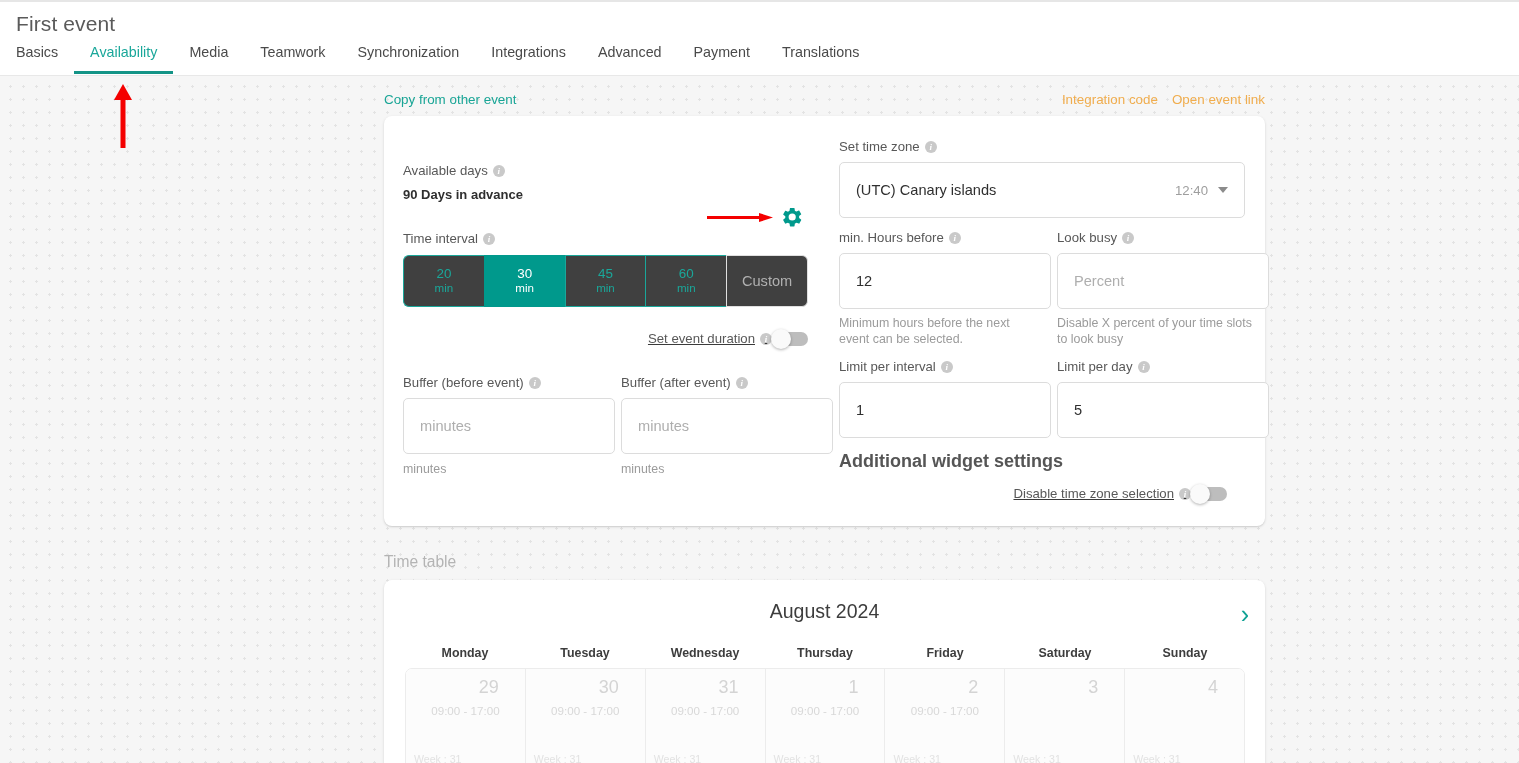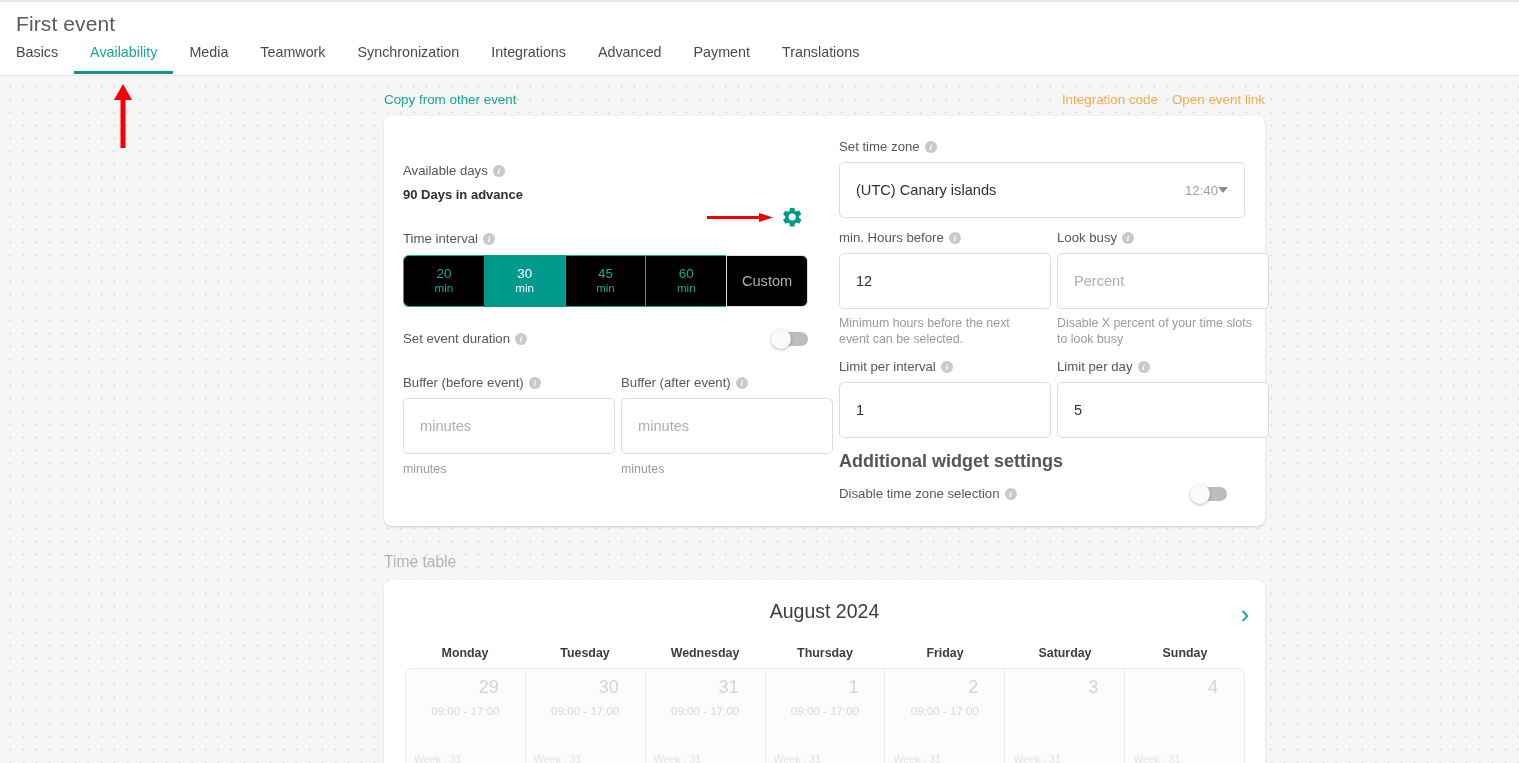--- a/index.html
+++ b/index.html
@@ -196,41 +196,41 @@
     width: 406px; height: 56px;
     border: 1px solid #dcdcdc;
     border-radius: 5px;
     background: #fff;
     display: flex;
     align-items: center;
     padding: 0 16px;
     cursor: pointer;
   }
   .tz-name { font-size: 14.6px; color: #2f2f2f; flex: 1; }
-  .tz-time { font-size: 13.2px; color: #9e9e9e; }
+  .tz-time { font-size: 13.2px; color: #9e9e9e; margin-right: 10px; }
   .caret {
     width: 0; height: 0;
     border-left: 5.5px solid transparent;
     border-right: 5.5px solid transparent;
     border-top: 6.5px solid #8b8b8b;
   }
 
   
   .seg {
     margin-top: 9px;
     display: flex;
     width: 405px;
     height: 52px;
     border-radius: 6px;
   }
   .seg-item {
     flex: 1;
     border: 1px solid #1aa79a;
     border-right: none;
-    background: #000000;
+    background: #404040;
     color: #1aa79a;
     display: flex;
     flex-direction: column;
     align-items: center;
     justify-content: center;
     line-height: 14px;
     cursor: pointer;
     font-size: 13.4px;
   }
   .seg-item .sub { font-size: 11.6px; }
@@ -241,22 +241,23 @@
     border-radius: 0 6px 6px 0;
     color: #b0b0b0;
     justify-content: center;
     font-size: 14.6px;
   }
 
   
   .row-toggle {
     display: flex;
     align-items: center;
-    justify-content: space-between;
+    justify-content: flex-end;
     width: 405px;
+    text-decoration: underline;
   }
   .switch {
     width: 36px; height: 14px;
     background: #bdbdbd;
     border-radius: 7px;
     position: relative;
     cursor: pointer;
     flex: none;
   }
   .switch::after {

